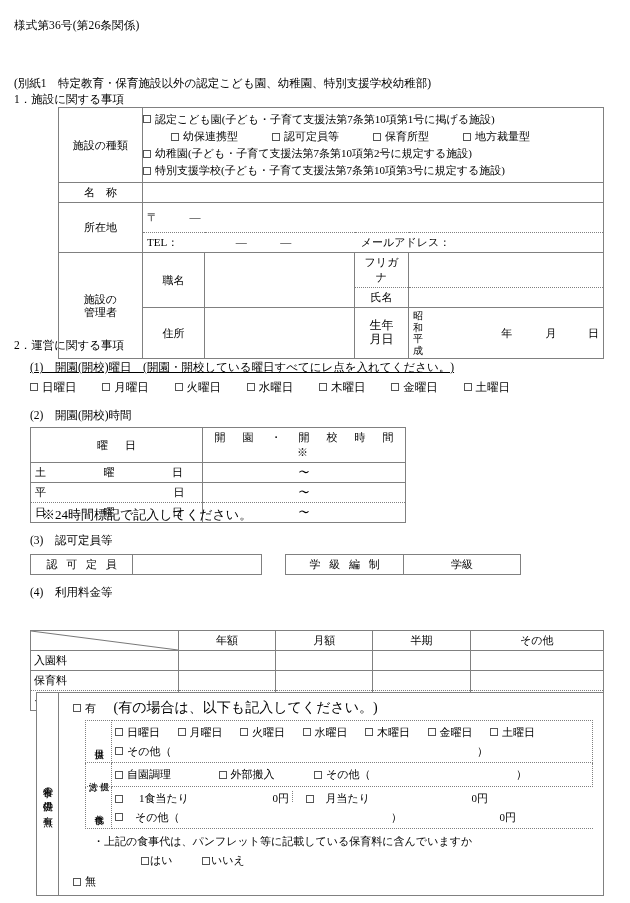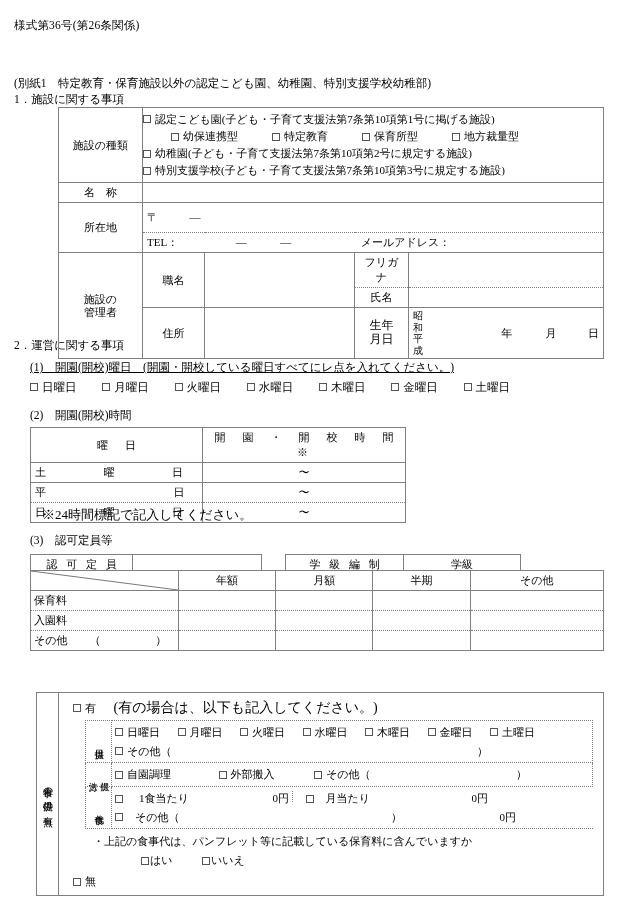--- a/index.html
+++ b/index.html
@@ -114,21 +114,21 @@
   #tbl-hours td { height: 19px; }
   #tbl-hours .daycol { width: 172px; }
 
   
   #tbl-capacity { left: 30px; top: 554px; width: 232px; }
   #tbl-capacity td { height: 19px; }
   #tbl-class { left: 285px; top: 554px; width: 236px; }
   #tbl-class td { height: 19px; }
 
   
-  #tbl-fees { left: 30px; top: 570px; width: 574px; }
+  #tbl-fees { left: 30px; top: 630px; width: 574px; }
   #tbl-fees td { height: 19px; }
   #tbl-fees .corner {
     width: 148px;
     position: relative;
     padding: 0;
   }
   #tbl-fees .corner svg {
     position: absolute;
     left: 0; top: 0;
     width: 100%;
@@ -197,21 +197,21 @@
 
   <table id="tbl-facility">
       <tbody>
     <tr>
       <td class="lbl" rowspan="1">施設の種類</td>
       <td class="typelist" colspan="4">
         <div class="cbline">
           <span class="cb"></span><span>認定こども園(子ども・子育て支援法第7条第10項第1号に掲げる施設)</span>
         </div>
         <div class="cbline indent">
-          <span><span class="cb"></span><span>幼保連携型</span></span><span class="gap"></span><span><span class="cb"></span><span>特定教育</span></span><span class="gap"></span><span><span class="cb"></span><span>保育所型</span></span><span class="gap"></span><span><span class="cb"></span><span>地方裁量型</span></span>
+          <span><span class="cb"></span><span>幼保連携型</span></span><span class="gap"></span><span><span class="cb"></span><span>認可定員等</span></span><span class="gap"></span><span><span class="cb"></span><span>保育所型</span></span><span class="gap"></span><span><span class="cb"></span><span>地方裁量型</span></span>
         </div>
         <div class="cbline">
           <span class="cb"></span><span>幼稚園(子ども・子育て支援法第7条第10項第2号に規定する施設)</span>
         </div>
         <div class="cbline">
           <span class="cb"></span><span>特別支援学校(子ども・子育て支援法第7条第10項第3号に規定する施設)</span>
         </div>
       </td>
     </tr>
 
@@ -376,32 +376,32 @@
         <svg viewBox="0 0 148 19" preserveAspectRatio="none">
           <line x1="0" y1="0" x2="148" y2="19" stroke="#555" stroke-width="0.8"></line>
         </svg>
       </td>
       <td class="ctr">年額</td>
       <td class="ctr">月額</td>
       <td class="ctr">半期</td>
       <td class="ctr">その他</td>
     </tr>
     <tr>
+      <td class="rowlabel dotted-top dotted-bottom">入園料</td>
+      <td class="dotted-top dotted-bottom"></td>
+      <td class="dotted-top dotted-bottom"></td>
+      <td class="dotted-top dotted-bottom"></td>
+      <td class="dotted-top dotted-bottom"></td>
+    </tr>
+    <tr>
       <td class="rowlabel dotted-bottom">保育料</td>
       <td class="dotted-bottom"></td>
       <td class="dotted-bottom"></td>
       <td class="dotted-bottom"></td>
       <td class="dotted-bottom"></td>
-    </tr>
-    <tr>
-      <td class="rowlabel dotted-top dotted-bottom">入園料</td>
-      <td class="dotted-top dotted-bottom"></td>
-      <td class="dotted-top dotted-bottom"></td>
-      <td class="dotted-top dotted-bottom"></td>
-      <td class="dotted-top dotted-bottom"></td>
     </tr>
     <tr>
       <td class="rowlabel dotted-top">その他　　（　　　　　）</td>
       <td class="dotted-top"></td>
       <td class="dotted-top"></td>
       <td class="dotted-top"></td>
       <td class="dotted-top"></td>
     </tr>
   </tbody>
     </table>

